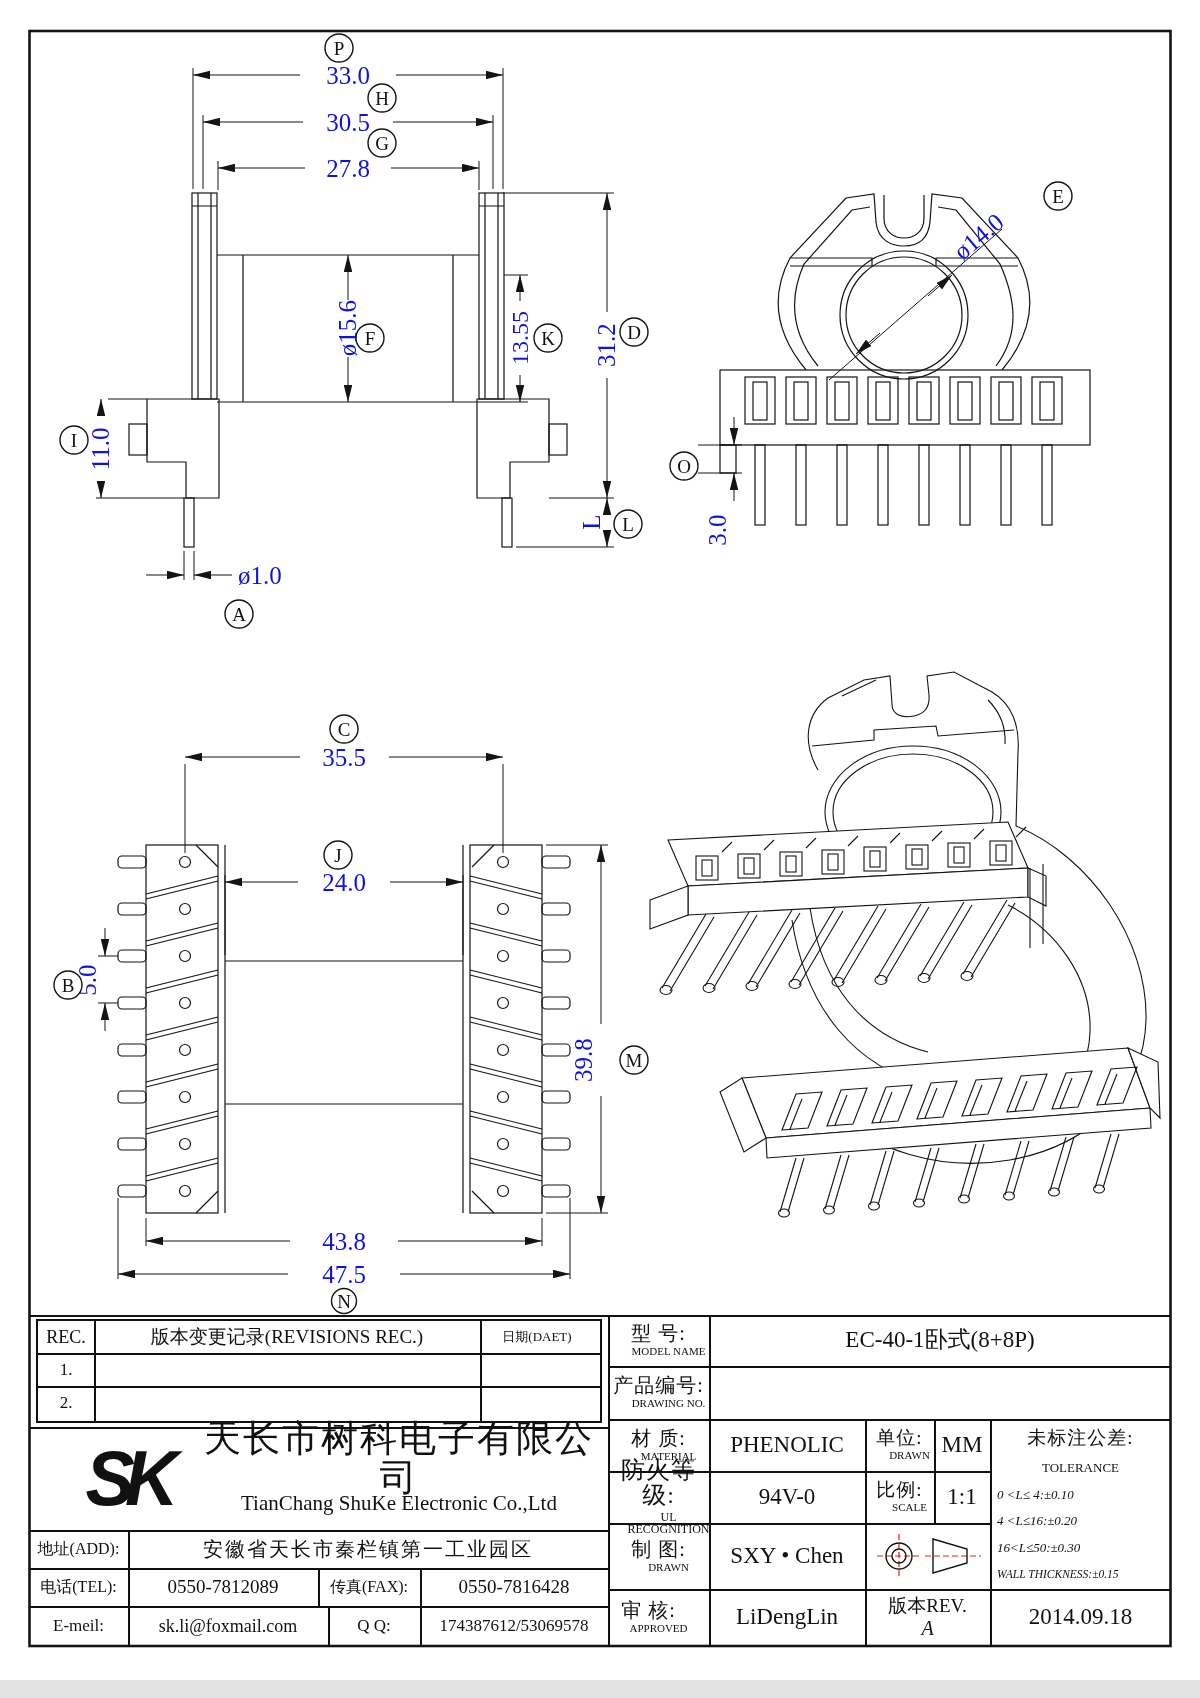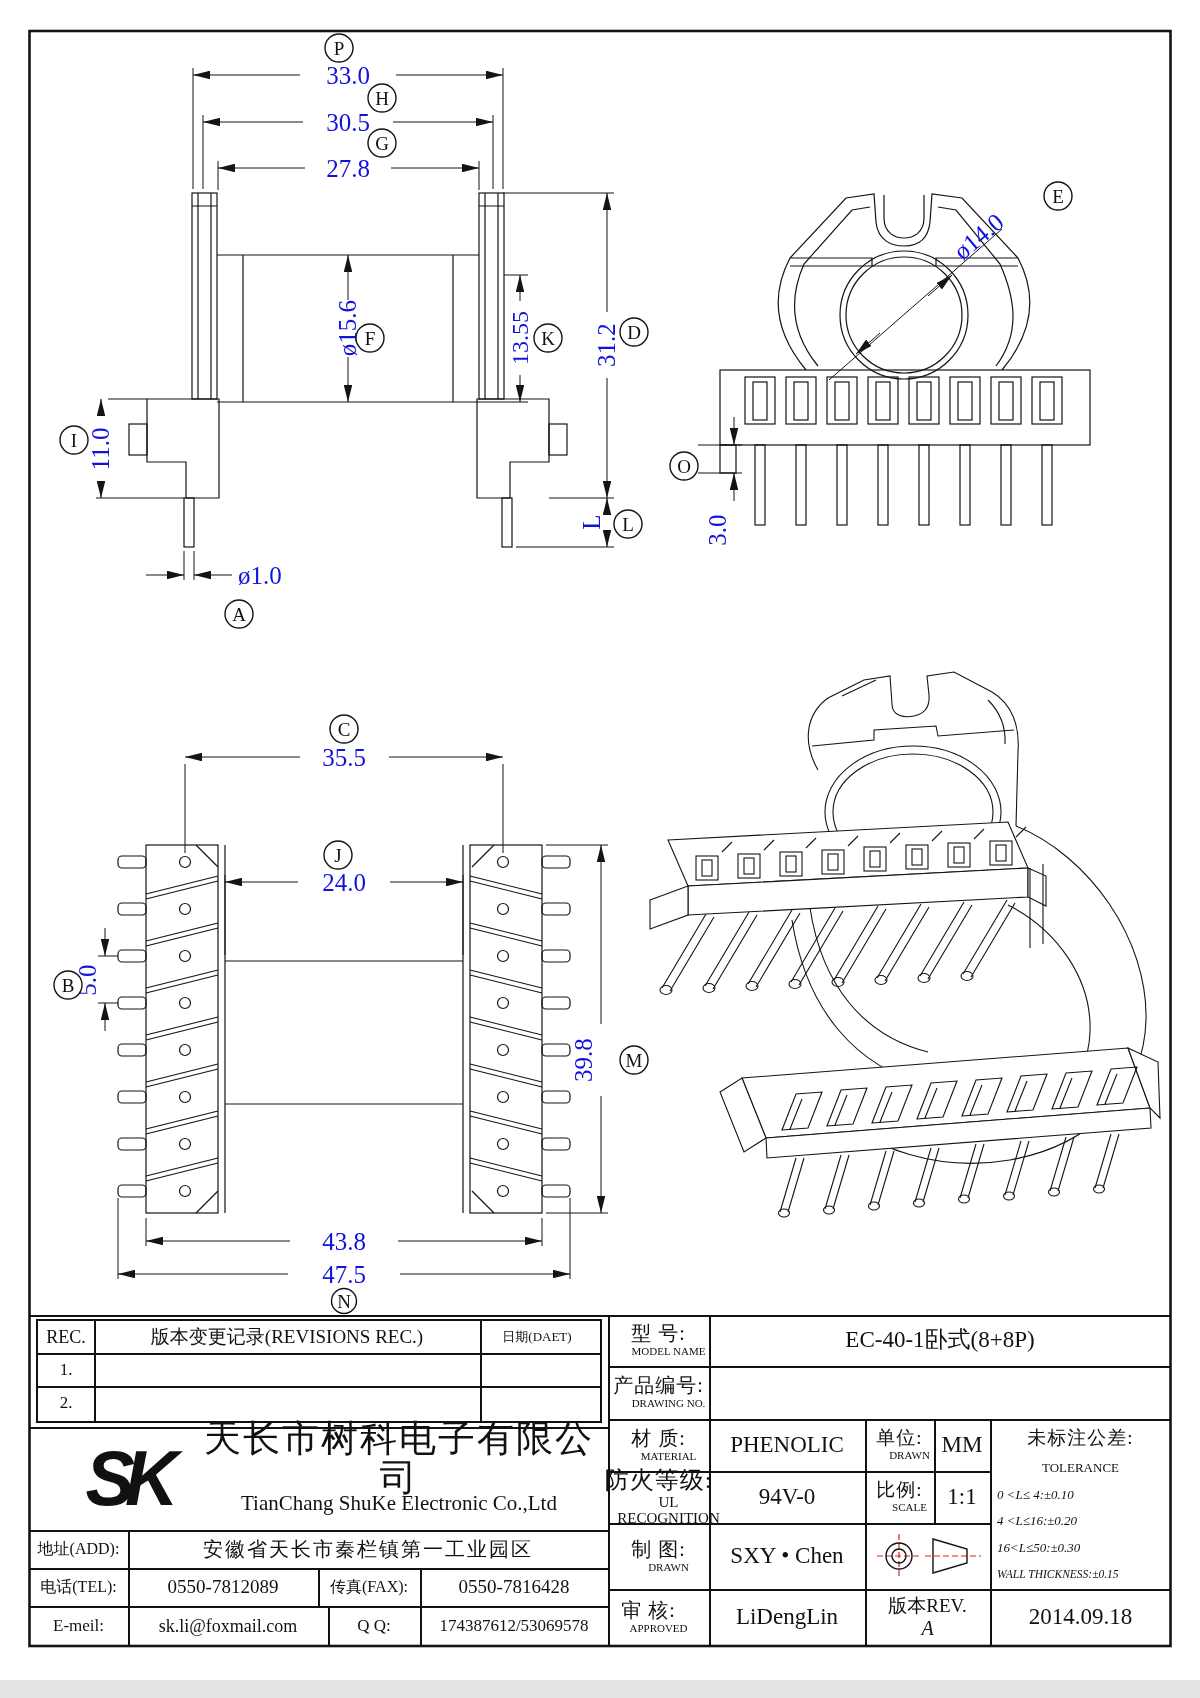--- a/index.html
+++ b/index.html
@@ -493,21 +493,21 @@
   <div class="cell" style="left:836px;top:104px;width:69px;height:52px">
     <div class="stack">
           <span class="cn" style="font-size:19px">单位:</span>
           <span class="en">DRAWN</span>
         </div>
   </div>
   <div class="cell val" style="left:905px;top:104px;width:56px;height:52px">MM</div>
   <div class="cell" style="left:579px;top:156px;width:101px;height:52px">
     <div class="stack">
           <span class="cn" style="font-size:24px">防火等级:</span>
-          <span class="en" style="font-size:15px">UL RECOGNITION</span>
+          <span class="en" style="font-size:12px">UL RECOGNITION</span>
         </div>
   </div>
   <div class="cell val" style="left:680px;top:156px;width:156px;height:52px">94V-0</div>
   <div class="cell" style="left:836px;top:156px;width:69px;height:52px">
     <div class="stack">
           <span class="cn" style="font-size:19px">比例:</span>
           <span class="en">SCALE</span>
         </div>
   </div>
   <div class="cell val" style="left:905px;top:156px;width:56px;height:52px">1:1</div>

